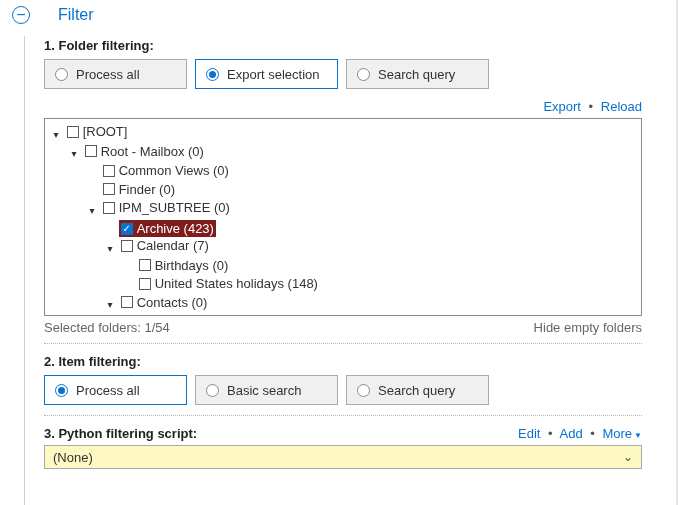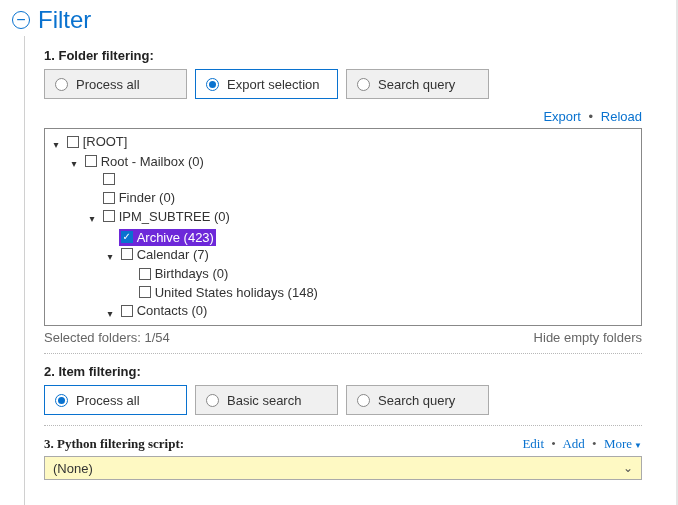--- a/index.html
+++ b/index.html
@@ -43,22 +43,23 @@
     border-radius: 50%;
     display: inline-flex;
     align-items: center;
     justify-content: center;
     color: #0972cf;
     font-size: 16px;
     line-height: 1;
   }
   .header-icon::before { content: "−"; font-weight: 400; }
   .header-title {
-    font-size: 24px;
+    font-size: 16px;
     color: #0972cf;
+    margin-left: 20px;
   }
   .content {
     padding: 0 36px 0 44px;
   }
   .section-title {
     font-weight: 600;
     margin: 4px 0 6px 0;
     color: #222;
   }
   .radio-row {
@@ -126,21 +127,21 @@
   .tree ul { list-style: none; margin: 0; padding-left: 18px; }
   .tree > ul { padding-left: 0; }
   .tree li { line-height: 17px; white-space: nowrap; }
   .node {
     display: inline-flex;
     align-items: center;
     gap: 4px;
     padding: 0 2px;
   }
   .node.highlight {
-    background: #6d28d9;
+    background: #7f1d1d;
     color: #fff;
   }
   .expander {
     display: inline-block;
     width: 10px;
     text-align: center;
     color: #555;
     cursor: pointer;
     font-size: 12px;
   }
@@ -177,21 +178,20 @@
   .status-row .right { cursor: pointer; }
   .dots-sep {
     border: none;
     border-top: 1px dotted #b8b8b8;
     margin: 8px 0 10px 0;
   }
   .section-head-row {
     display: flex;
     justify-content: space-between;
     align-items: baseline;
-    font-family: Liberation Serif, serif;
   }
   .caret-down::after { content: "▼"; font-size: 8px; margin-left: 2px; }
   .script-select {
     border: 1px solid #aaa;
     height: 24px;
     display: flex;
     align-items: center;
     justify-content: space-between;
     padding: 0 8px;
     background: #fef9c3;
@@ -253,20 +253,21 @@
               <span class="expander expanded"></span>
               <span class="node">
                 <span class="ckbox"></span>
                 <span>Root - Mailbox (0)</span>
               </span>
               <ul>
                 <li>
                   <span class="expander spacer"></span>
                   <span class="node">
                     <span class="ckbox"></span>
+                    <span>Common Views (0)</span>
                   </span>
                 </li>
                 <li>
                   <span class="expander spacer"></span>
                   <span class="node">
                     <span class="ckbox"></span>
                     <span>Finder (0)</span>
                   </span>
                 </li>
                 <li>

